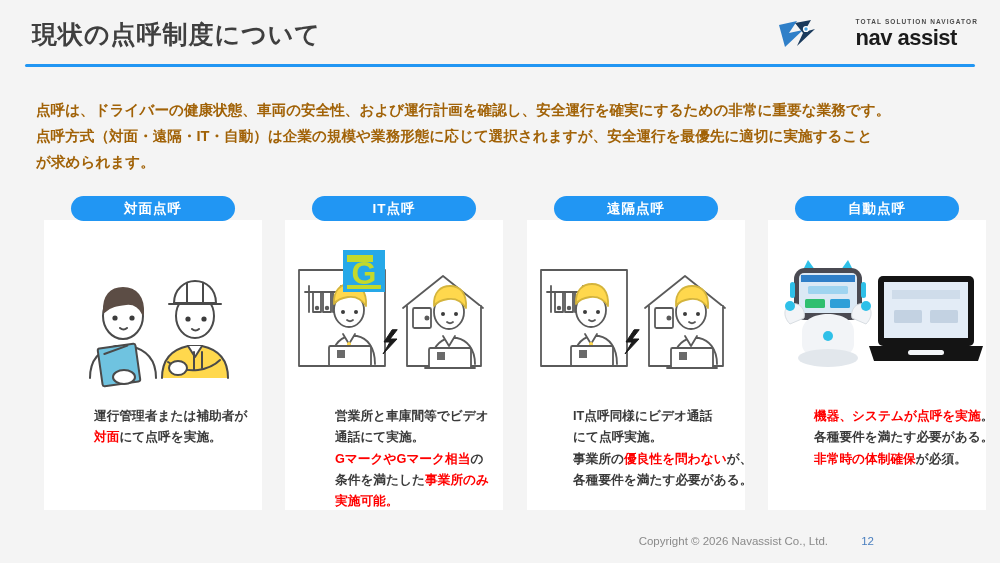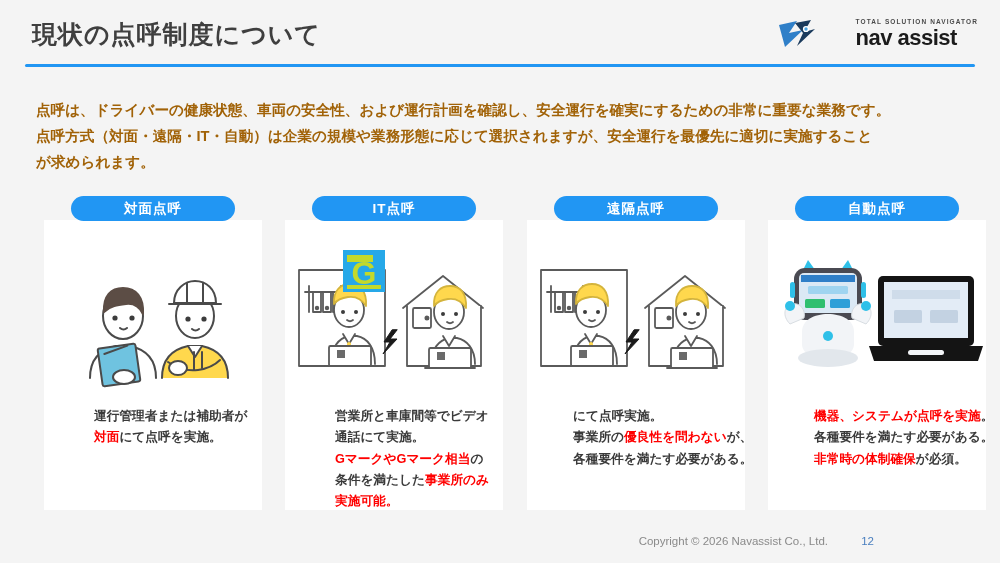--- a/index.html
+++ b/index.html
@@ -256,20 +256,21 @@
             <path d="M162 76 q3 2.5 6 0"></path>
             <path d="M146 118 C146 103 154 94 164 92 L172 92 C182 94 190 103 190 118" fill="#fff"></path>
             <path d="M158 90 L164 100 L170 90" fill="#fff"></path>
             <rect x="144" y="102" width="42" height="20" rx="1.5" fill="#fff"></rect>
             <rect x="152" y="106" width="8" height="8" fill="#6a6a6a" stroke="none"></rect>
             <path d="M140 122 L190 122"></path>
           </g>
         </svg>
       </div>
       <div class="card-body">
+          <div><span>IT点呼同様にビデオ通話</span></div>
           <div><span>にて点呼実施。</span></div>
           <div><span>事業所の</span><span class="hl">優良性を問わない</span><span>が、</span></div>
           <div><span>各種要件を満たす必要がある。</span></div>
         </div>
     </div>
 
     <div class="card c4">
       <div class="pill">自動点呼</div>
       <div class="illus">
         <svg width="218" height="145" viewBox="0 0 218 145">

